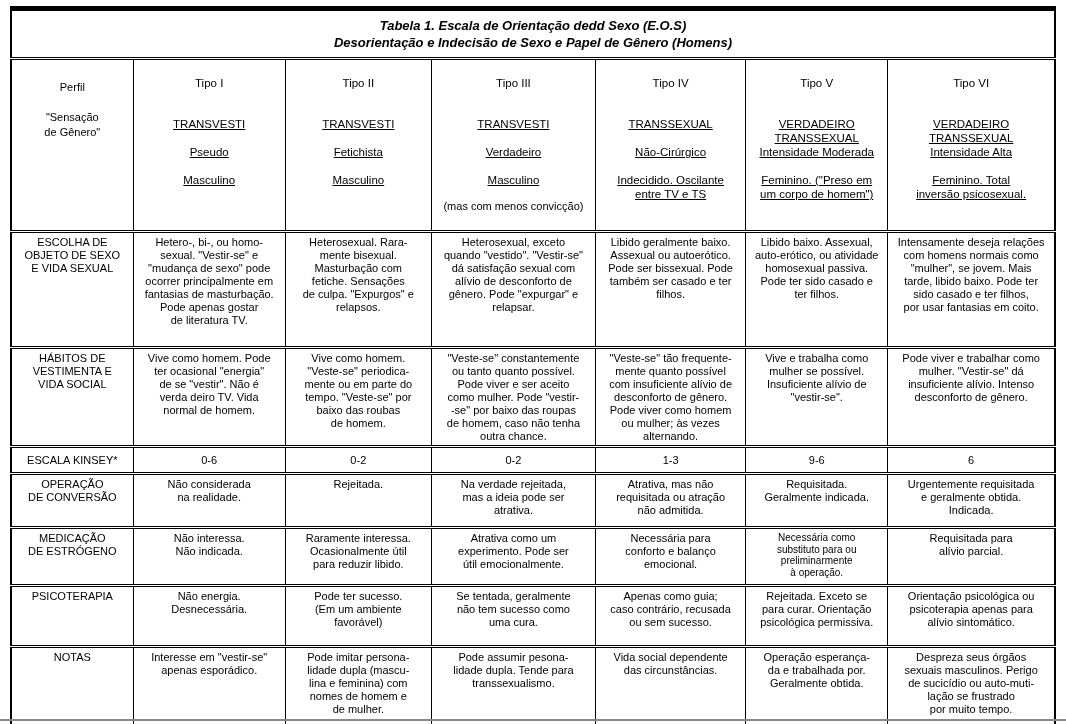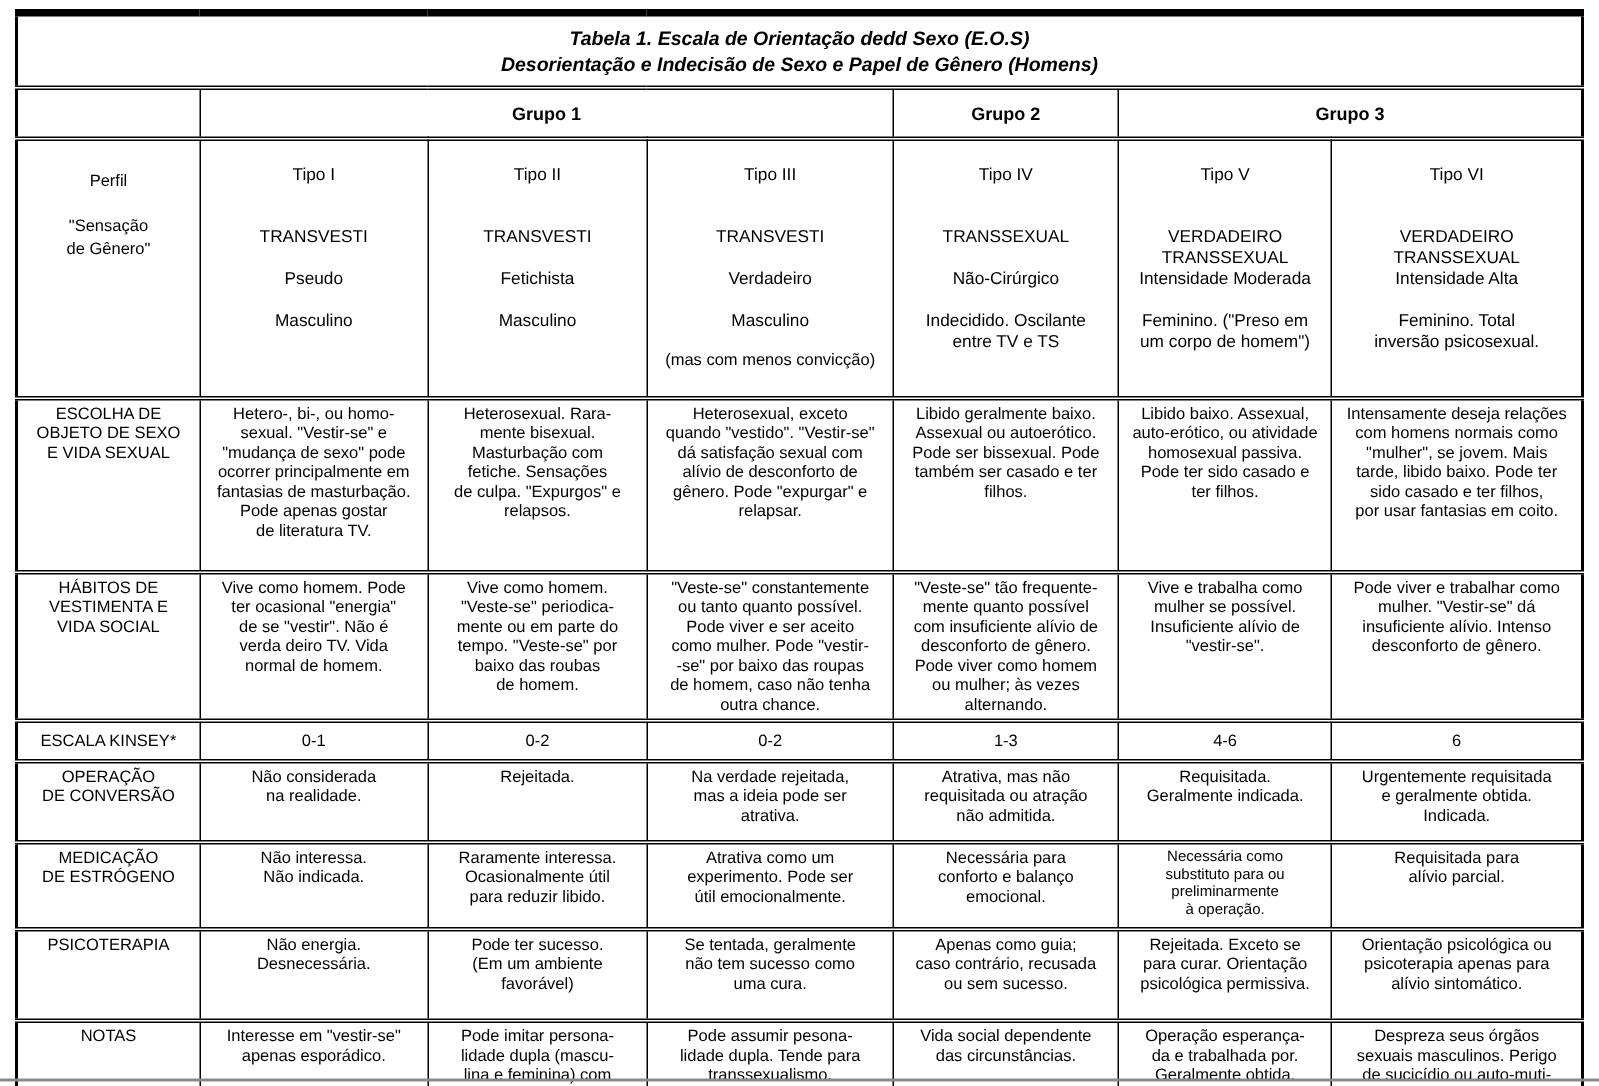--- a/index.html
+++ b/index.html
@@ -18,21 +18,21 @@
   }
   td.title-cell{
     border-bottom:2px solid #15803d;font-weight:bold;font-style:italic;
     font-size:13px;line-height:17px;vertical-align:middle;padding:4px;text-align:center;
   }
   td.grupo-cell{font-weight:bold;font-size:12px;vertical-align:middle;line-height:12px;}
   td.rlabel{vertical-align:top;}
   td.perfil-label{padding-top:20px;line-height:15px;}
   td.perfil-cell{padding-top:4px;}
   .tipo-name{font-size:11.5px;margin-bottom:14px;white-space:pre-line;}
-  .perfil-body{font-size:11.5px;line-height:14px;white-space:pre-line;}
+  .perfil-body{font-size:11.5px;line-height:14px;white-space:pre-line;text-decoration:underline;}
   .perfil-note{font-size:11px;line-height:10px;margin-top:1px;white-space:pre-line;}
   td.kinsey{vertical-align:middle;padding:2px;line-height:12px;}
   td.small-cell{font-size:10px;line-height:11.5px;}
   .scan-line{position:absolute;left:0;top:719px;width:1066px;height:2px;background:#8a8a8a;}
 </style>
 </head>
 <body>
 
 <div class="sheet">
   <table>
@@ -44,26 +44,20 @@
         <col style="width:150px">
         <col style="width:142px">
       <col style="width:167px">
     </colgroup>
 
     <tbody>
         <tr>
       <td class="title-cell" colspan="7" style="height:38px"><div>Tabela 1. Escala de Orientação dedd Sexo (E.O.S)</div><div>Desorientação e Indecisão de Sexo e Papel de Gênero (Homens)</div></td>
     </tr>
 
-    <tr>
-      <td class="grupo-cell" style="height:26px"></td>
-      <td class="grupo-cell" colspan="3">Grupo 1</td>
-      <td class="grupo-cell">Grupo 2</td>
-      <td class="grupo-cell" colspan="2">Grupo 3</td>
-    </tr>
 
     <tr>
       <td class="rlabel perfil-label" style="height:110px">Perfil
 
 "Sensação
 de Gênero"</td>
       <td class="perfil-cell">
         <div class="tipo-name">Tipo I</div>
         <div class="perfil-body">TRANSVESTI
 
@@ -197,25 +191,25 @@
 Insuficiente alívio de
 "vestir-se".</td>
       <td>Pode viver e trabalhar como
 mulher. "Vestir-se" dá
 insuficiente alívio. Intenso
 desconforto de gênero.</td>
     </tr>
 
     <tr>
       <td class="kinsey rlabel" style="height:20px">ESCALA KINSEY*</td>
-      <td class="kinsey">0-1</td>
+      <td class="kinsey">0-6</td>
       <td class="kinsey">0-2</td>
       <td class="kinsey">0-2</td>
       <td class="kinsey">1-3</td>
-      <td class="kinsey">4-6</td>
+      <td class="kinsey">9-6</td>
       <td class="kinsey">6</td>
     </tr>
 
     <tr>
       <td class="rlabel" style="height:46px">OPERAÇÃO
 DE CONVERSÃO</td>
       <td>Não considerada
 na realidade.</td>
       <td>Rejeitada.</td>
       <td>Na verdade rejeitada,

